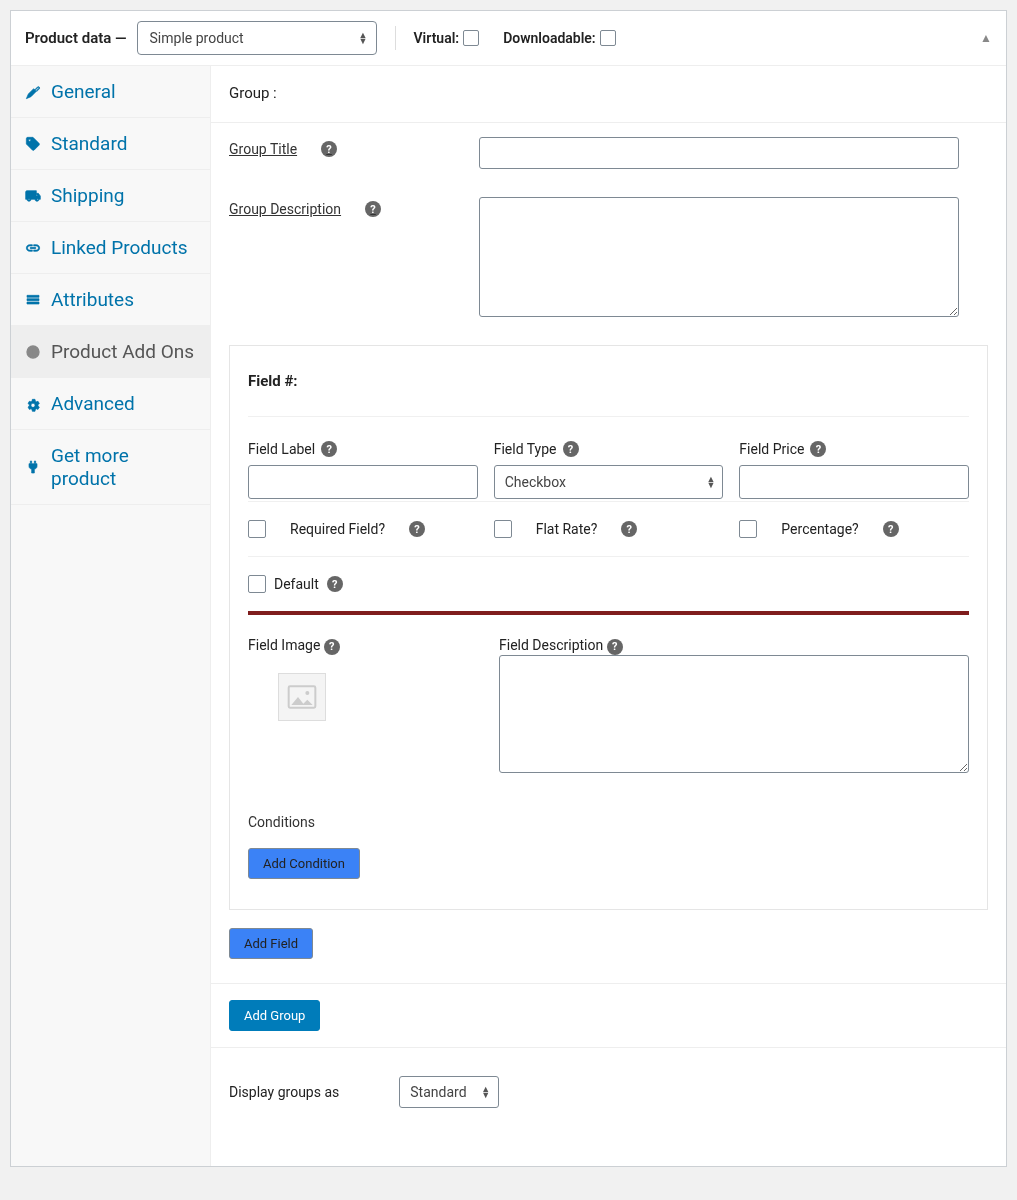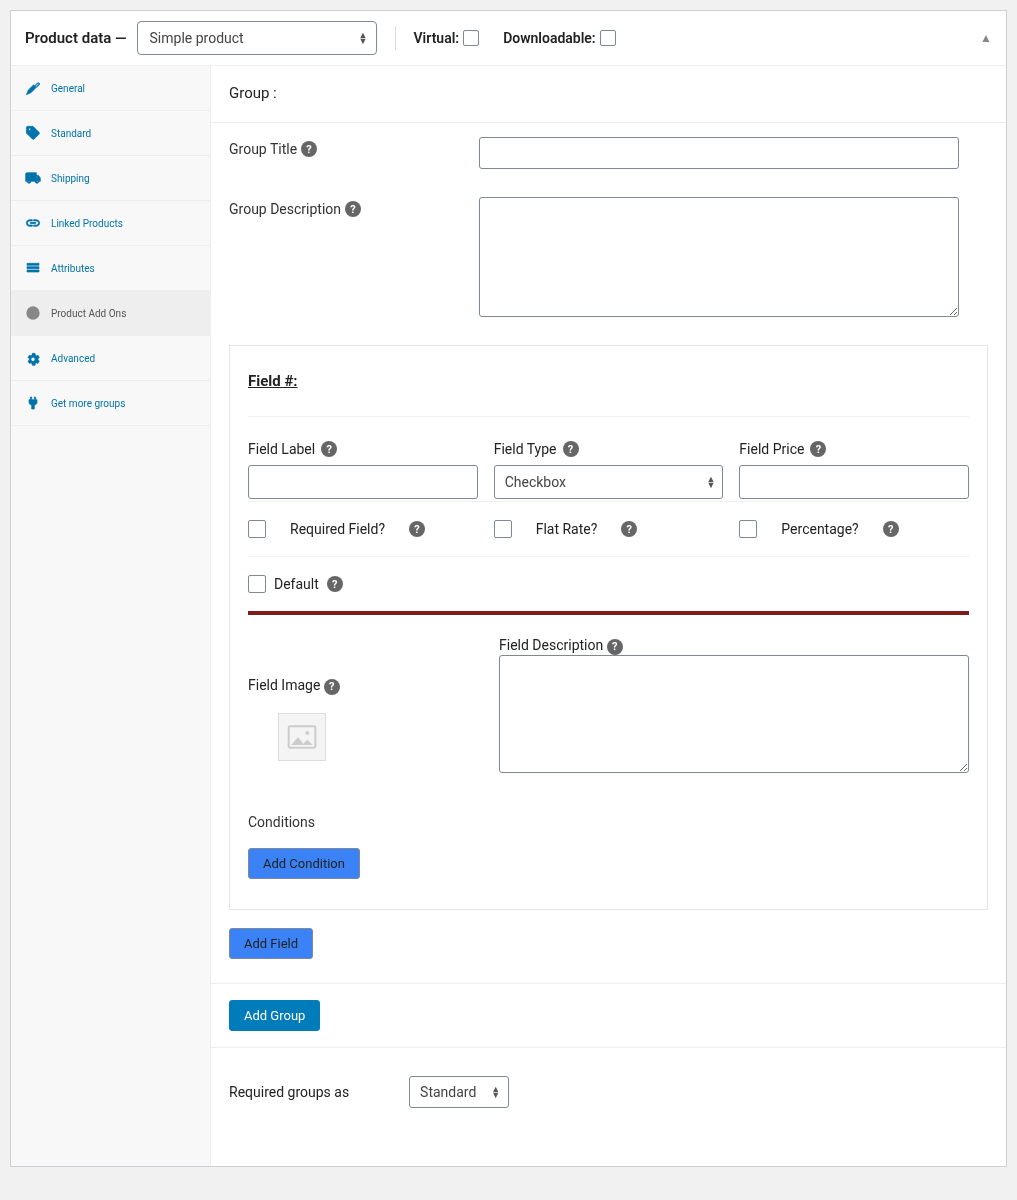--- a/index.html
+++ b/index.html
@@ -80,21 +80,21 @@
     border-right:1px solid #eee;
   }
   .sidebar-item {
     display:flex;
     align-items:center;
     gap:10px;
     padding: 14px 14px;
     border-bottom:1px solid #eee;
     color:#0073aa;
     cursor:pointer;
-    font-size:10px;
+    font-size:19px;
   }
   .sidebar-item.active {
     background:#eee;
     color:#555;
   }
   .sidebar-item .icon {
     width:16px; height:16px;
     display:flex; align-items:center; justify-content:center;
     flex-shrink:0;
   }
@@ -114,22 +114,23 @@
   .form-row {
     display:flex;
     align-items:flex-start;
     padding: 14px 18px;
   }
   .form-row .label-col {
     width: 250px;
     color:#333;
     display:flex;
     align-items:flex-start;
-    gap:4px;
+    gap:24px;
     padding-top:4px;
+    text-decoration:underline;
   }
   .help-icon {
     display:inline-flex;
     width:16px;height:16px;
     border-radius:50%;
     background:#666;
     color:#fff;
     font-size:11px;
     font-weight:700;
     align-items:center;justify-content:center;
@@ -150,21 +151,21 @@
     position:relative;
     resize: both;
     overflow:auto;
   }
   
   .field-box {
     margin: 14px 18px 18px 18px;
     border:1px solid #e5e5e5;
     padding: 26px 18px 30px 18px;
   }
-  .field-heading { font-weight:700; font-size:15px; margin-bottom:26px;text-decoration:underline;}
+  .field-heading { font-weight:700; font-size:15px; margin-bottom:26px;}
   .triple-row {
     display:flex;
     gap:16px;
     padding-bottom:2px;
     border-bottom:1px solid #f0f0f0;
   }
   .col { flex:1; }
   .col .col-label { display:flex; align-items:center; gap:6px; margin-bottom:8px;}
   .col-input {
     width:100%; height:34px;
@@ -188,21 +189,21 @@
   .single-chk-row {
     padding:18px 0;
     border-bottom:4px solid #7f1d1d;
     display:flex; align-items:center; gap:8px;
   }
   .img-desc-row {
     display:flex;
     gap:16px;
     padding:22px 0 10px 0;
   }
-  .img-col { flex:1;margin-top:40px; }
+  .img-col { flex:1; }
   .desc-col { flex:2; }
   .img-placeholder {
     width:48px; height:48px;
     border:1px solid #ddd;
     background:#f4f4f4;
     margin-top:18px; margin-left:30px;
     display:flex; align-items:center; justify-content:center;
   }
   .img-placeholder svg { width:32px; height:32px; }
   .desc-textarea {
@@ -330,21 +331,21 @@
             </svg>
         </span>
         <span>Advanced</span>
       </div>
       <div class="sidebar-item">
         <span class="icon">
           <svg viewBox="0 0 24 24">
               <path d="M16 7V3h-2v4h-4V3H8v4H6v4c0 2.2 1.8 4 4 4v6h4v-6c2.2 0 4-1.8 4-4V7h-2z"></path>
             </svg>
         </span>
-        <span>Get more groups</span>
+        <span>Get more product</span>
       </div>
     </div>
 
     <div class="content">
 
       <div class="group-heading">Group :</div>
 
       <div class="hl"></div>
 
       <div class="form-row">
@@ -449,21 +450,21 @@
 
       <div class="addfield-wrap">
         <div class="btn">Add Field</div>
       </div>
 
       <div class="addgroup-wrap">
         <div class="btn btn-primary">Add Group</div>
       </div>
 
       <div class="display-row">
-        <span>Required groups as</span>
+        <span>Display groups as</span>
         <div class="small-select">
           <span>Standard</span>
           <span class="select-arrows" style="right:8px;">▲<br>▼</span>
         </div>
       </div>
 
     </div>
   </div>
 </div>
 

